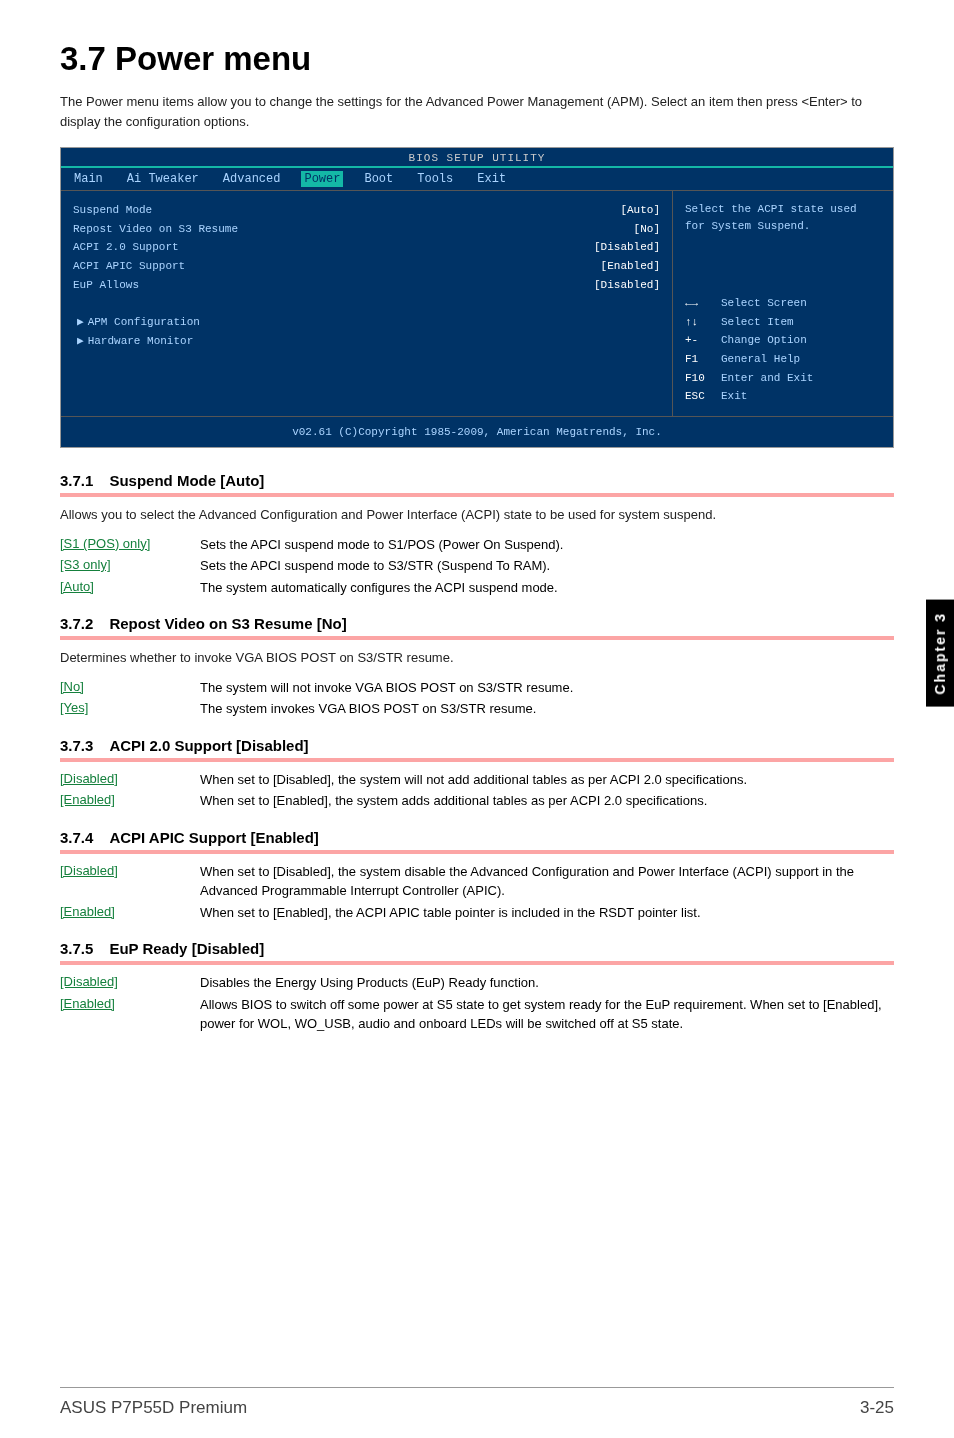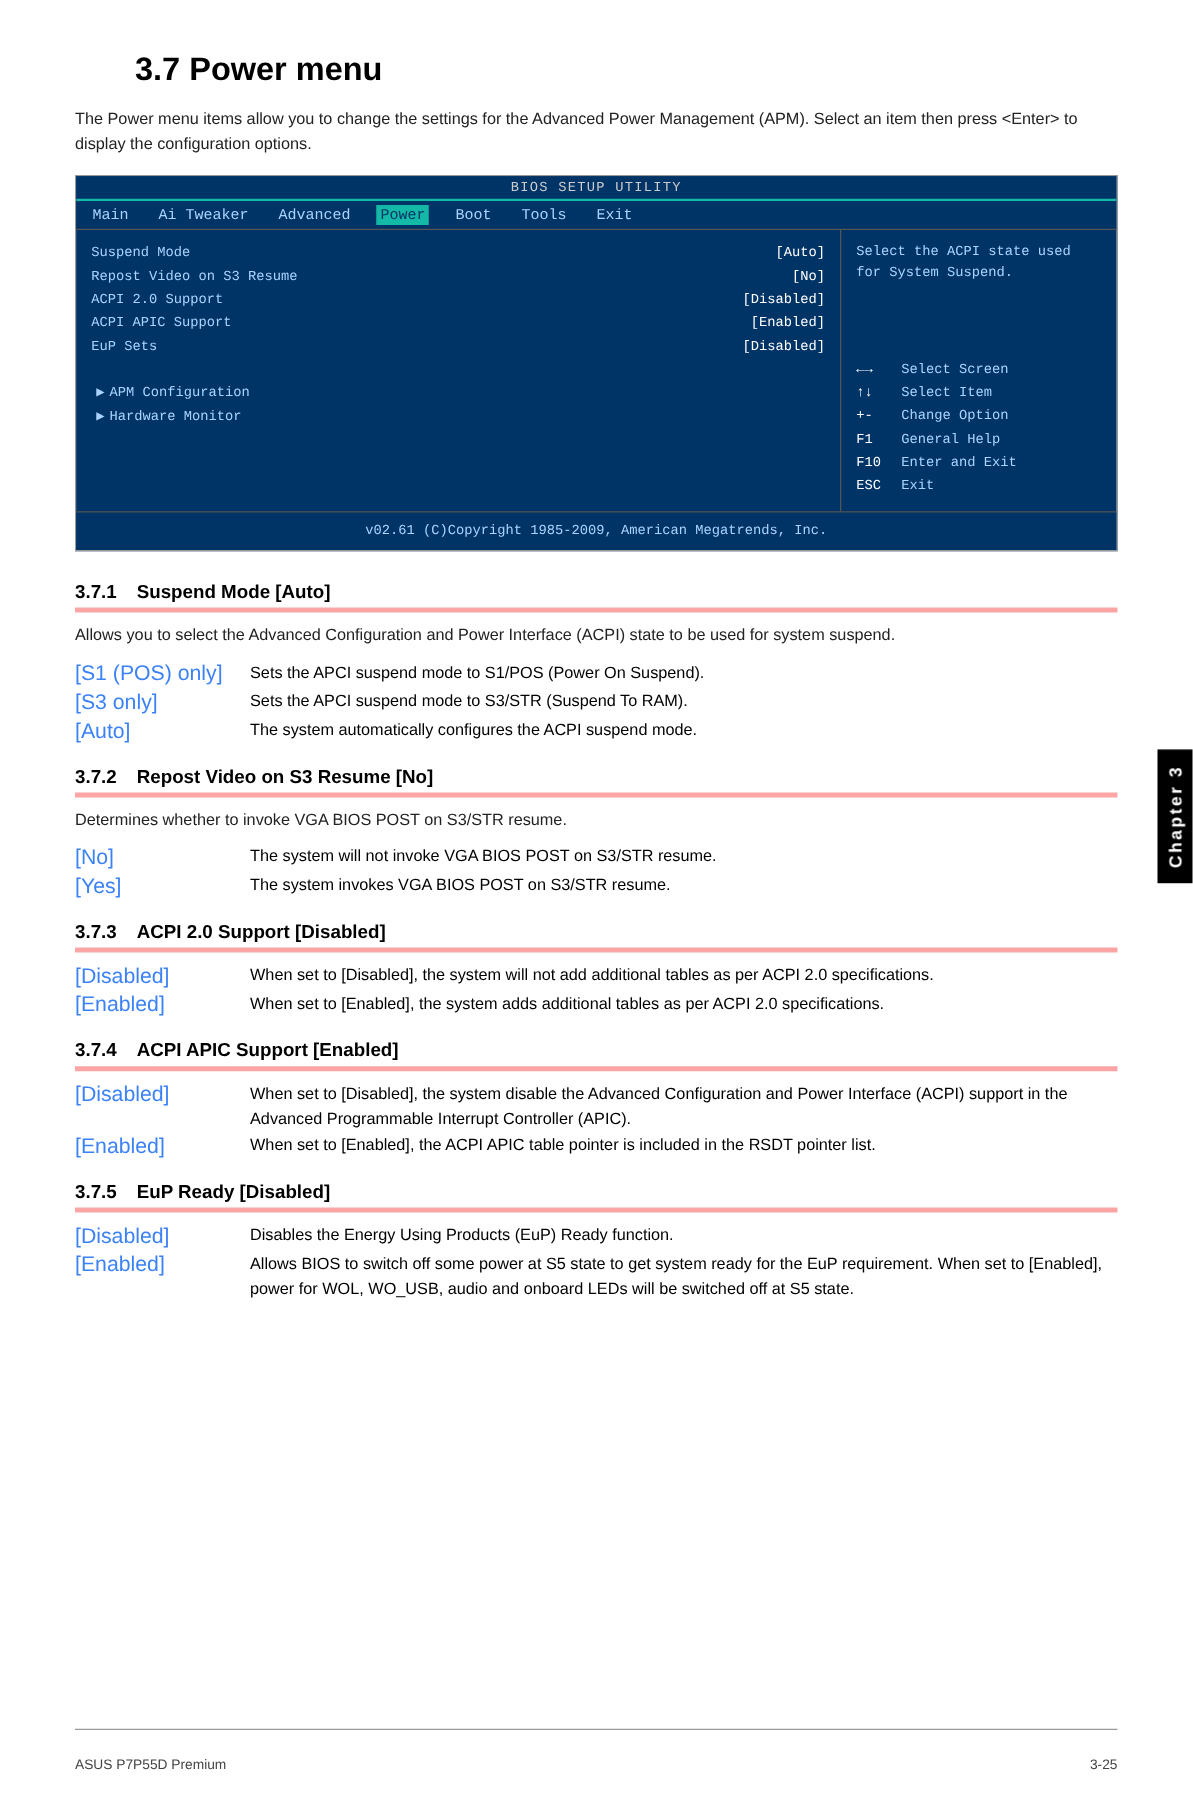--- a/index.html
+++ b/index.html
@@ -9,25 +9,24 @@
       background: #fff;
       color: #000;
       width: 954px;
       min-height: 1438px;
       padding: 40px 60px 40px 60px;
       position: relative;
     }
 
     
     .page-title {
-      font-size: 26px;
+      font-size: 33px;
       font-weight: bold;
       margin-bottom: 14px;
       color: #000;
-      margin-left: 48px;
     }
 
     .intro-text {
       font-size: 13px;
       line-height: 1.5;
       margin-bottom: 16px;
       color: #222;
     }
 
     
@@ -191,23 +190,24 @@
 
     .option-row {
       display: flex;
       gap: 0;
       margin-bottom: 2px;
       font-size: 13px;
     }
 
     .option-key {
       min-width: 140px;
-      color: #3b82f6;
-      font-size: 17px;
+      color: #15803d;
+      font-size: 13px;
       padding-top: 1px;
+      text-decoration: underline;
     }
 
     .option-val {
       flex: 1;
       color: #000;
       font-size: 13px;
       line-height: 1.5;
     }
 
     
@@ -226,24 +226,24 @@
     }
 
     
     .page-footer {
       position: absolute;
       bottom: 20px;
       left: 60px;
       right: 60px;
       display: flex;
       justify-content: space-between;
-      font-size: 11px;
+      font-size: 17px;
       color: #444;
       border-top: 1px solid #999;
-      padding-top: 22px;
+      padding-top: 10px;
     }
   </style>
 </head>
 <body>
 
 <h1 class="page-title">3.7    Power menu</h1>
 <p class="intro-text">The Power menu items allow you to change the settings for the Advanced Power Management (APM). Select an item then press &lt;Enter&gt; to display the configuration options.</p>
 
 <div class="bios-container">
   <div class="bios-header">BIOS SETUP UTILITY</div>
@@ -268,21 +268,21 @@
       </div>
       <div class="menu-item">
         <span class="label">ACPI 2.0 Support</span>
         <span class="value">[Disabled]</span>
       </div>
       <div class="menu-item">
         <span class="label">ACPI APIC Support</span>
         <span class="value">[Enabled]</span>
       </div>
       <div class="menu-item">
-        <span class="label">EuP Sets</span>
+        <span class="label">EuP Allows</span>
         <span class="value">[Disabled]</span>
       </div>
       <br>
       <div class="sub-item">
         <span class="arrow">▶</span>
         <span>APM Configuration</span>
       </div>
       <div class="sub-item">
         <span class="arrow">▶</span>
         <span>Hardware Monitor</span>

